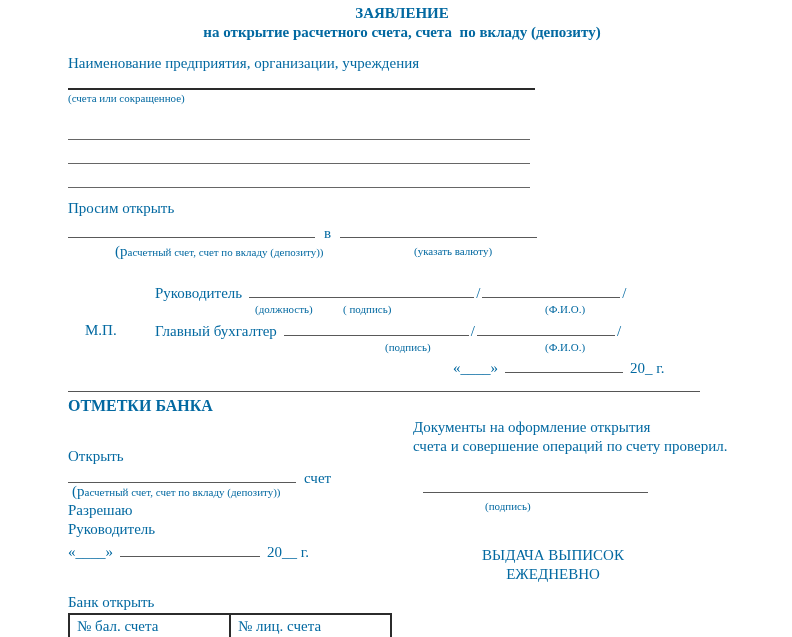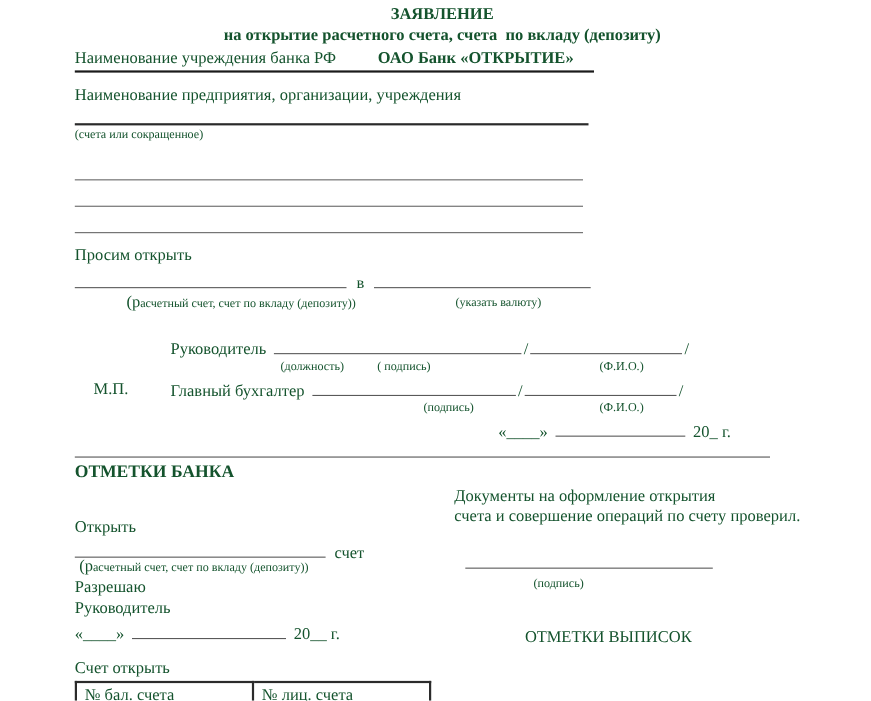--- a/index.html
+++ b/index.html
@@ -1,18 +1,18 @@
 <!DOCTYPE html>
 <html><head>
 <meta charset="utf-8">
 <style>
   html,body { margin:0; padding:0; background:#fff; }
   .page {
     position:relative; width:792px; height:637px; box-sizing:border-box;
-    background:#fff; color:#14532d;
+    background:#fff; color:#0369a1;
     font-family:"Liberation Serif", serif; font-size:15px; line-height:19px;
     padding:4px 56px 0 68px; overflow:hidden;
   }
   .b { font-weight:bold; }
   .pre { white-space:pre-wrap; }
   .small { font-size:11px; line-height:13px; }
   .nowrap { white-space:nowrap; }
 
   .blank { display:inline-block; border-bottom:1px solid #595959; height:14px; vertical-align:baseline; }
 
@@ -68,24 +68,20 @@
   table.acct tr.hdr td { height:30px; }
 </style>
 </head>
 <body>
 
 <div class="page">
 
   <div class="title">ЗАЯВЛЕНИЕ</div>
   <div class="subtitle pre">на открытие расчетного счета, счета  по вкладу (депозиту)</div>
 
-  <div class="bank-row">
-    <span>Наименование учреждения банка РФ</span>
-    <span class="b value">ОАО Банк «ОТКРЫТИЕ»</span>
-  </div>
 
   <div class="org-row">
     <span>Наименование предприятия, организации, учреждения</span>
   </div>
   <div class="small org-hint">(счета или сокращенное)</div>
 
   <div class="ruled first"></div>
   <div class="ruled"></div>
   <div class="ruled"></div>
 
@@ -152,25 +148,26 @@
         <span>«____»</span>
         <span class="blank" style="width:140px;"></span>
         <span>20__ г.</span>
       </div>
     </div>
     <div class="marks-right">
       <div class="checked-note nowrap">Документы на оформление открытия</div>
       <div class="nowrap">счета и совершение операций по счету проверил.</div>
       <div class="blank sign-blank"></div>
       <div class="small sign-hint">(подпись)</div>
-      <div class="statements">ОТМЕТКИ ВЫПИСОК</div>
+      <div class="statements">ВЫДАЧА ВЫПИСОК</div>
+      <div class="statements2">ЕЖЕДНЕВНО</div>
     </div>
   </div>
 
-  <div class="table-caption">Счет открыть</div>
+  <div class="table-caption">Банк открыть</div>
   <table class="acct">
     <tbody>
         <tr class="hdr">
       <td>№ бал. счета</td>
       <td>№ лиц. счета</td>
     </tr>
 
   </tbody>
     </table>
 

